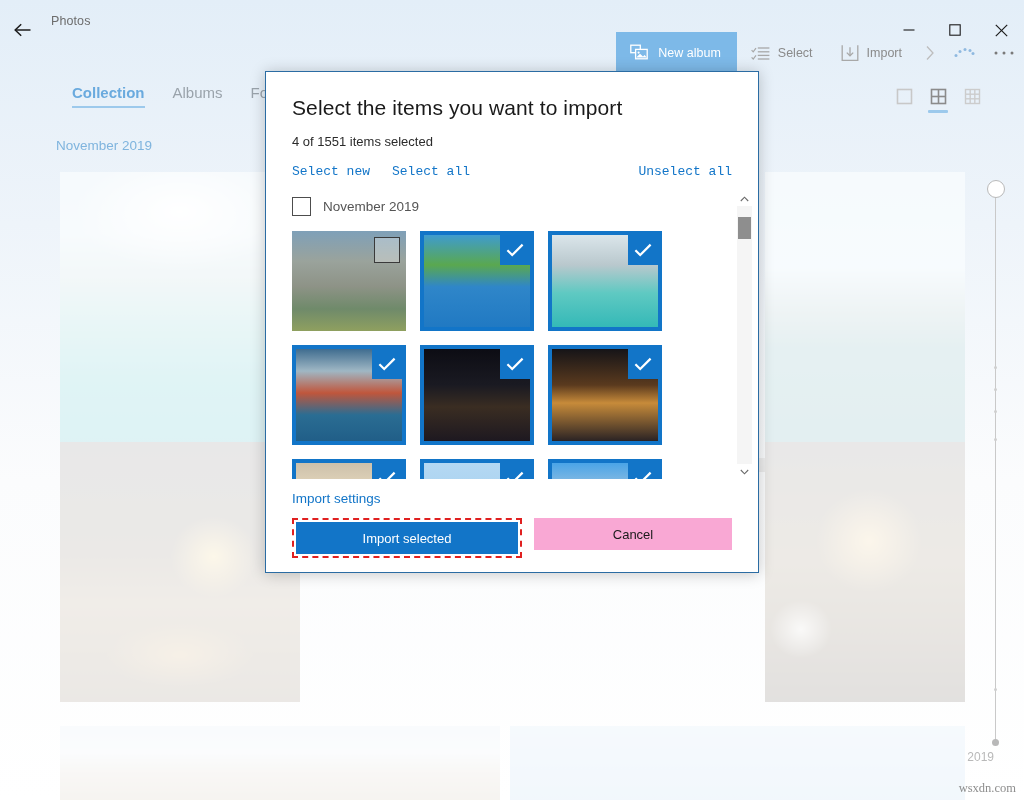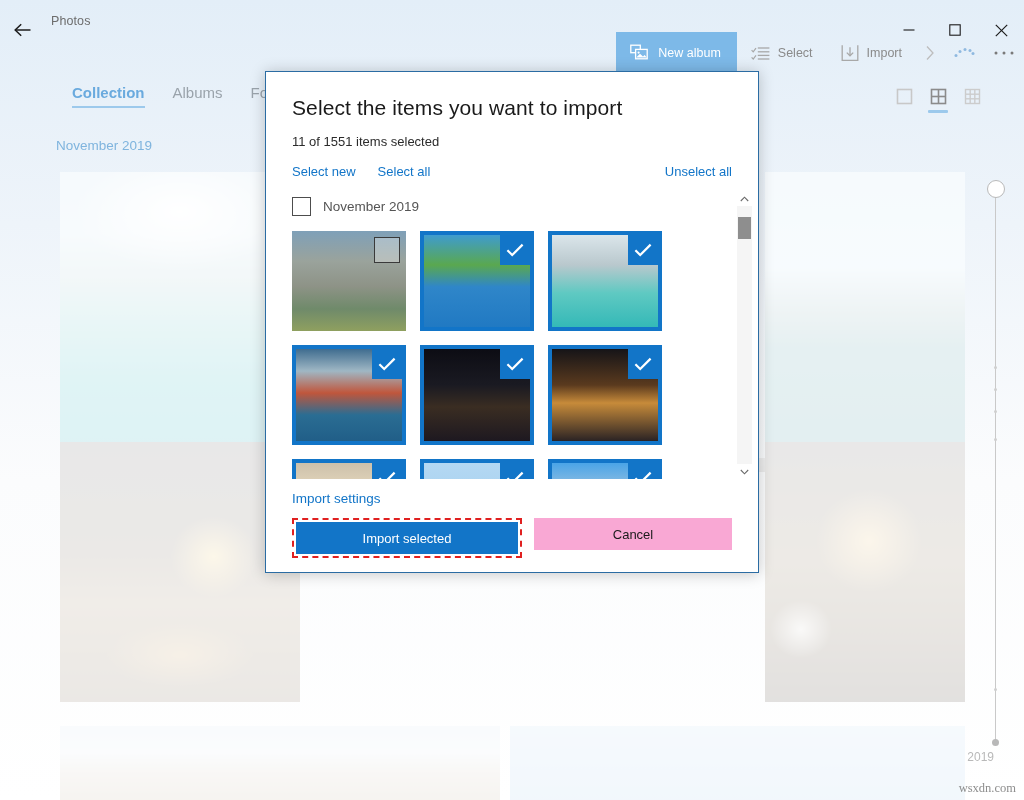--- a/index.html
+++ b/index.html
@@ -154,21 +154,21 @@
     position:absolute; left:265px; top:71px; width:494px; height:502px;
     background:#ffffff; border:1px solid #2b6ca3;
     z-index:20;
     box-shadow: 0 1px 14px rgba(0,0,0,.22);
     display:flex; flex-direction:column;
   }
   .dlg-head { padding: 24px 26px 0 26px; }
   .dlg-title { font-size: 21px; color:#1a1a1a; font-weight:400; letter-spacing:.1px; }
   .dlg-count { font-size: 13px; color:#2b2b2b; margin-top: 14px; }
   .dlg-links {
-    display:flex; align-items:center; margin-top: 12px; height:20px;
+    display:flex; align-items:center; margin-top: 12px; height:20px;font-family:Liberation Mono, monospace;
   }
   .link { font-size:13px; color:#1275c8; margin-right:22px; }
   .link.right { margin-left:auto; margin-right:0; }
 
   .dlg-body {
     position:relative; flex:1 1 auto; margin-top:10px; overflow:hidden;
     padding-left:26px;
   }
   .group-row { display:flex; align-items:center; gap:12px; height:30px; margin-bottom:10px; }
   .cb-empty {
@@ -418,21 +418,21 @@
         <circle cx="3" cy="3" r="1.5" fill="#7a7a7a"></circle>
         <circle cx="11" cy="3" r="1.5" fill="#7a7a7a"></circle>
         <circle cx="19" cy="3" r="1.5" fill="#7a7a7a"></circle>
       </svg>
     </div>
   </div>
 
   <div class="dialog">
     <div class="dlg-head">
       <div class="dlg-title">Select the items you want to import</div>
-      <div class="dlg-count">11 of 1551 items selected</div>
+      <div class="dlg-count">4 of 1551 items selected</div>
       <div class="dlg-links">
         <span class="link">Select new</span>
         <span class="link">Select all</span>
         <span class="link right">Unselect all</span>
       </div>
     </div>
 
     <div class="dlg-body">
       <div class="group-row">
         <div class="cb-empty"></div>

